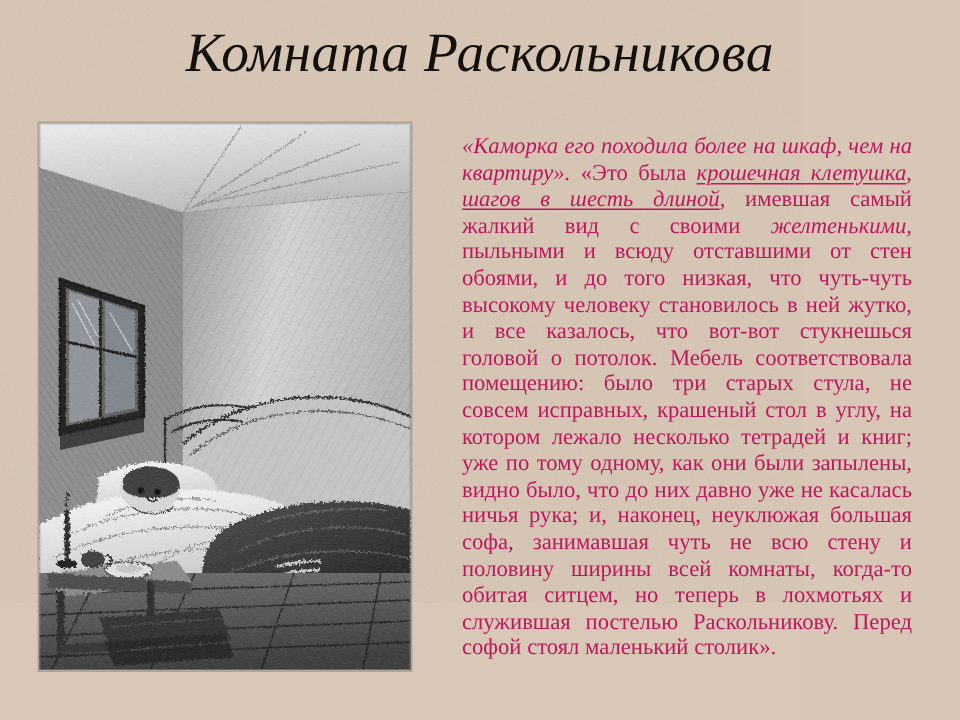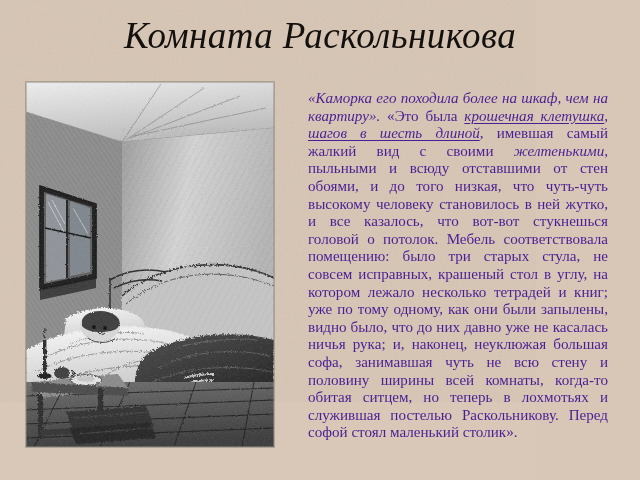--- a/index.html
+++ b/index.html
@@ -39,21 +39,21 @@
   }
   #illus svg{display:block;width:248px;height:365px;}
   
   #bodytext{
     position:absolute;left:308px;top:90px;width:300px;
     text-align:justify;
     text-justify:inter-word;
     font-family:"Liberation Serif","DejaVu Serif",serif;
     font-size:15.1px;
     line-height:17.6px;
-    color:#4c1d95;
+    color:#be185d;
     hyphens:none;
   }
   #bodytext .it{font-style:italic;}
   #bodytext .itu{font-style:italic;text-decoration:underline;text-underline-offset:2px;}
 </style>
 </head>
 <body>
 
 <div id="slide">
 

